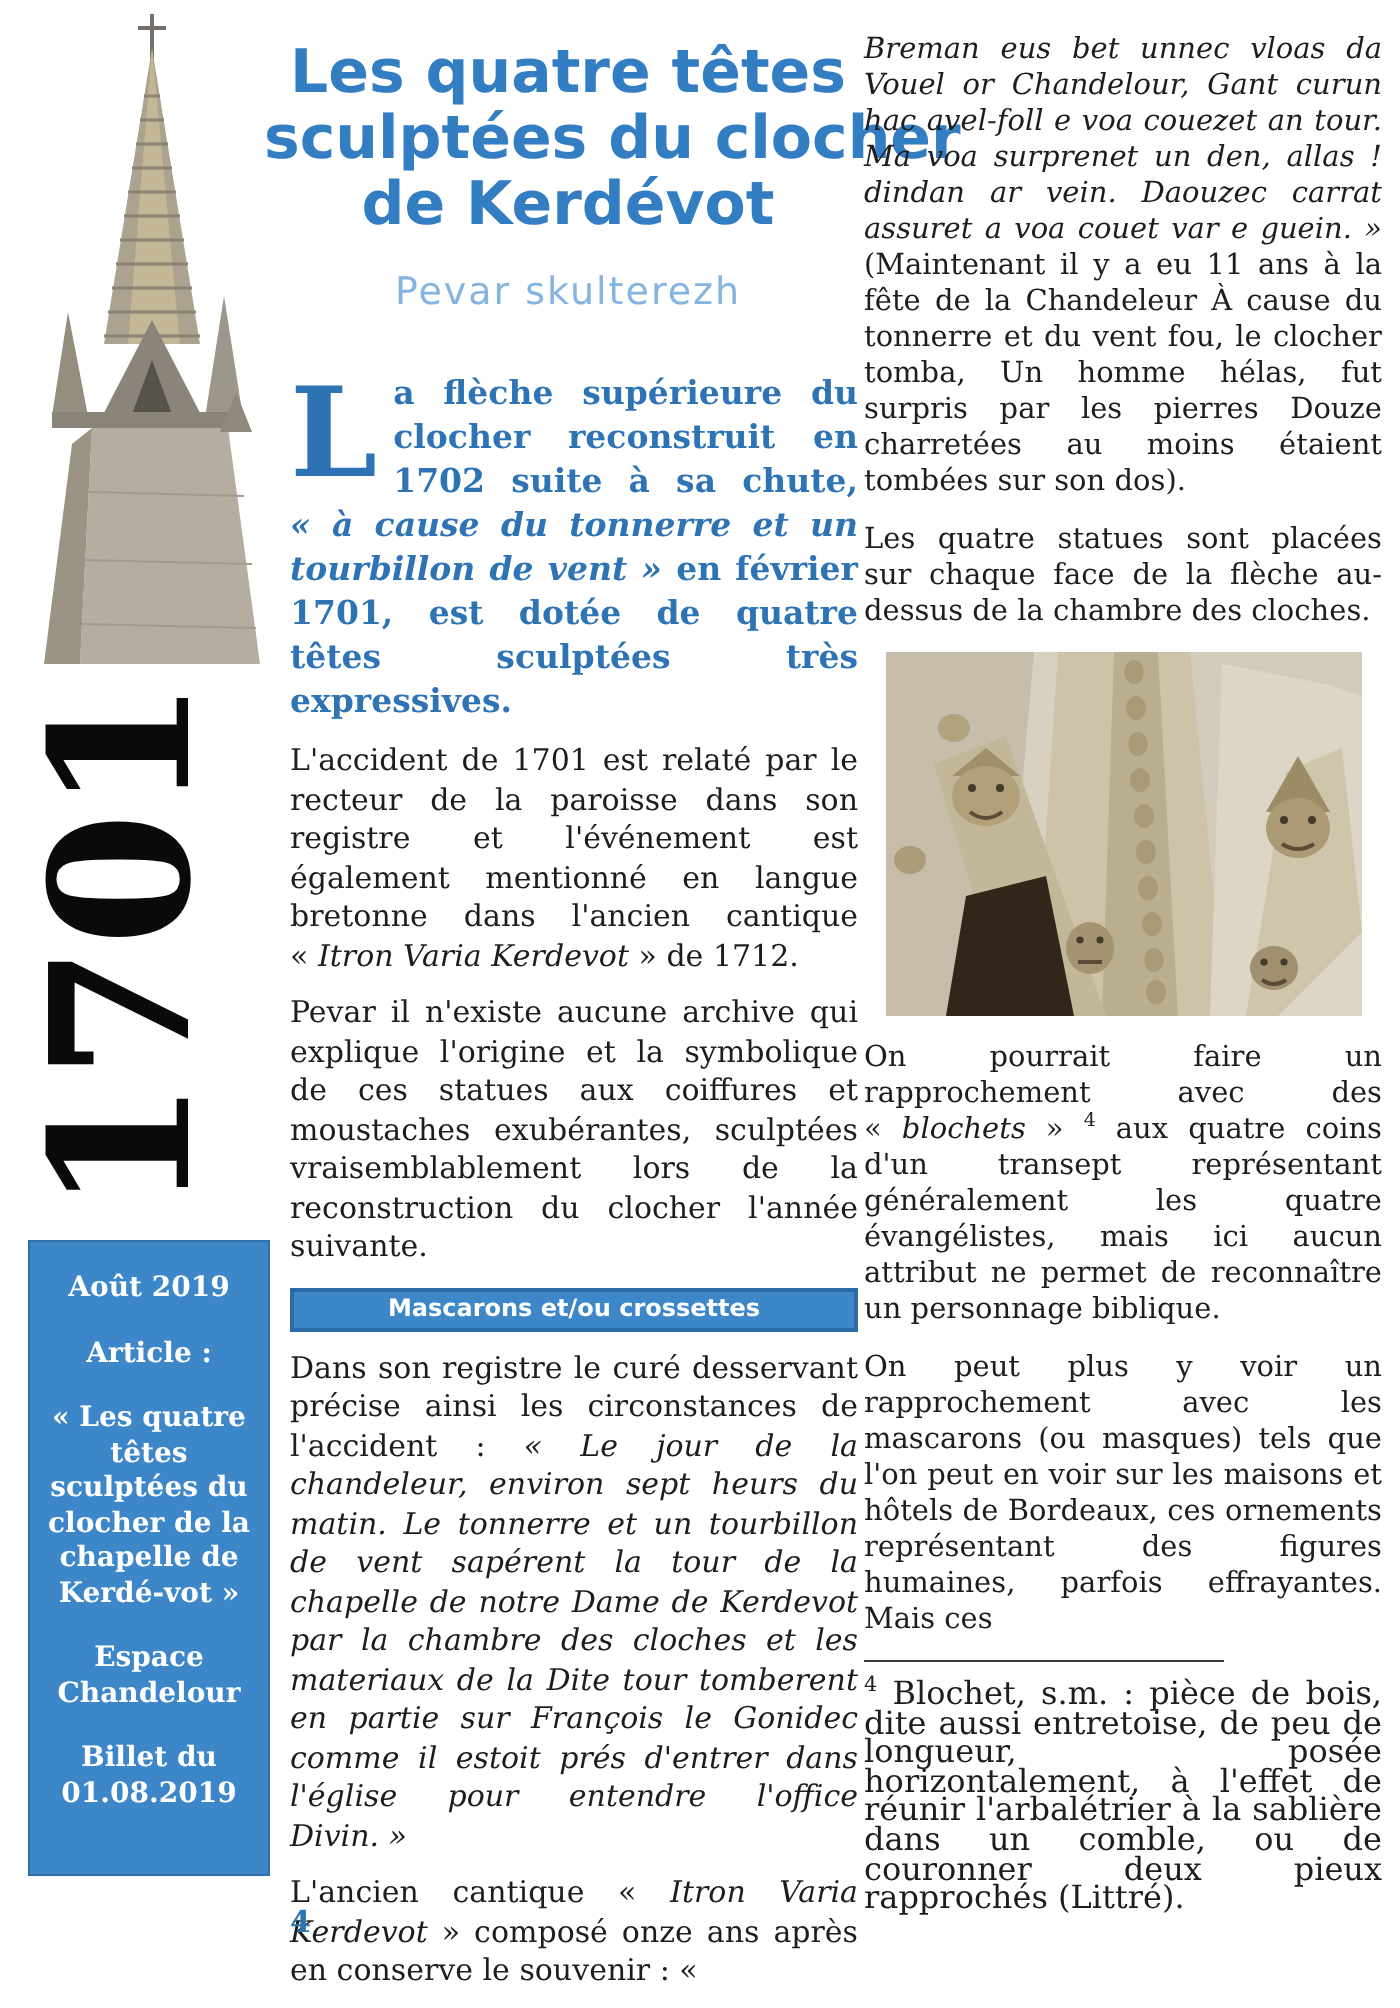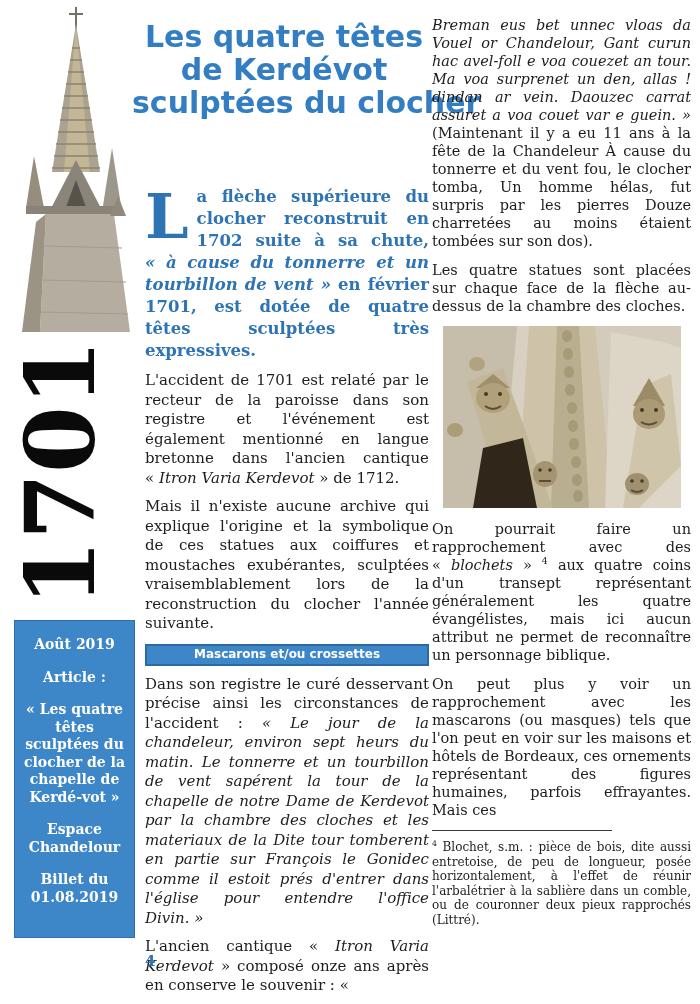--- a/index.html
+++ b/index.html
@@ -43,21 +43,21 @@
   .banner { margin:10px 0 3px; background:#3d87c8; border:2px solid #2b6aa6; color:#ffffff;
             font-family:"DejaVu Sans", sans-serif; font-weight:bold; font-size:12px;
             text-align:center; padding:1px 0 3px; }
 
   .seg-italic { font-style:italic; }
   .seg-sup { vertical-align:super; font-size:0.65em; line-height:0; }
 
   .heads-photo { width:238px; margin:2px auto 12px; display:block; }
 
   .footnote-sep { width:180px; border-top:1.5px solid #3a3a3a; margin:10px 0 9px; }
-  .footnote { font-size:12px; line-height:14.6px; text-align:justify; }
+  .footnote { font-size:16px; line-height:14.6px; text-align:justify; }
 
   
   .page-number { position:absolute; left:145px; top:952px; font-weight:bold;
                  font-size:15px; color:#2e74b5; }
   .journal-ref { position:absolute; right:20px; top:952px; font-weight:bold;
                  font-size:15px; color:#2e74b5; }
 </style>
 </head>
 <body>
 
@@ -112,30 +112,31 @@
   <div class="info-box">
     <div class="info-line">Août 2019</div>
     <div class="info-line">Article&nbsp;:</div>
     <div class="info-line">«&nbsp;Les quatre têtes sculptées du clocher de la chapelle de Kerdé-vot&nbsp;»</div>
     <div class="info-line">Espace Chandelour</div>
     <div class="info-line">Billet du 01.08.2019</div>
   </div>
 
   <div class="article-header">
     <div class="title-line">Les quatre têtes</div>
+    <div class="title-line">sculptées du clocher</div>
     <div class="title-line">de Kerdévot</div>
-    <div class="title-line">sculptées du clocher</div>
+    <div class="subtitle">Pevar skulterezh</div>
   </div>
 
   <div class="col-left">
     <div class="lead">
       <span class="dropcap">L</span><span><span>a flèche supérieure du clocher reconstruit en 1702 suite à sa chute, </span><span class="seg-italic">«&nbsp;à cause du tonnerre et un tourbillon de vent&nbsp;»</span><span> en février 1701, est dotée de quatre têtes sculptées très expressives.</span></span>
     </div>
     <p class="body-p"><span>L'accident de 1701 est relaté par le recteur de la paroisse dans son registre et l'événement est également mentionné en langue bretonne dans l'ancien cantique «&nbsp;</span><span class="seg-italic">Itron Varia Kerdevot</span><span>&nbsp;» de 1712.</span></p>
-    <p class="body-p">Mais il n'existe aucune archive qui explique l'origine et la symbolique de ces statues aux coiffures et moustaches exubérantes, sculptées vraisemblablement lors de la reconstruction du clocher l'année suivante.</p>
+    <p class="body-p">Pevar il n'existe aucune archive qui explique l'origine et la symbolique de ces statues aux coiffures et moustaches exubérantes, sculptées vraisemblablement lors de la reconstruction du clocher l'année suivante.</p>
     <div class="banner">Mascarons et/ou crossettes</div>
     <p class="body-p"><span>Dans son registre le curé desservant précise ainsi les circonstances de l'accident&nbsp;: </span><span class="seg-italic">«&nbsp;Le jour de la chandeleur, environ sept heurs du matin. Le tonnerre et un tourbillon de vent sapérent la tour de la chapelle de notre Dame de Kerdevot par la chambre des cloches et les materiaux de la Dite tour tomberent en partie sur François le Gonidec comme il estoit prés d'entrer dans l'église pour entendre l'office Divin.&nbsp;»</span></p>
     <p class="body-p"><span>L'ancien cantique «&nbsp;</span><span class="seg-italic">Itron Varia Kerdevot</span><span>&nbsp;» composé onze ans après en conserve le souvenir&nbsp;: «</span></p>
   </div>
 
   <div class="col-right">
     <p class="body-p"><span class="seg-italic">Breman eus bet unnec vloas da Vouel or Chandelour, Gant curun hac avel-foll e voa couezet an tour. Ma voa surprenet un den, allas&nbsp;! dindan ar vein. Daouzec carrat assuret a voa couet var e guein.&nbsp;»</span><span> (Maintenant il y a eu 11 ans à la fête de la Chandeleur À cause du tonnerre et du vent fou, le clocher tomba, Un homme hélas, fut surpris par les pierres Douze charretées au moins étaient tombées sur son dos).</span></p>
     <p class="body-p">Les quatre statues sont placées sur chaque face de la flèche au-dessus de la chambre des cloches.</p>
 
     <svg class="heads-photo" width="238" height="182" viewBox="0 0 238 182">

